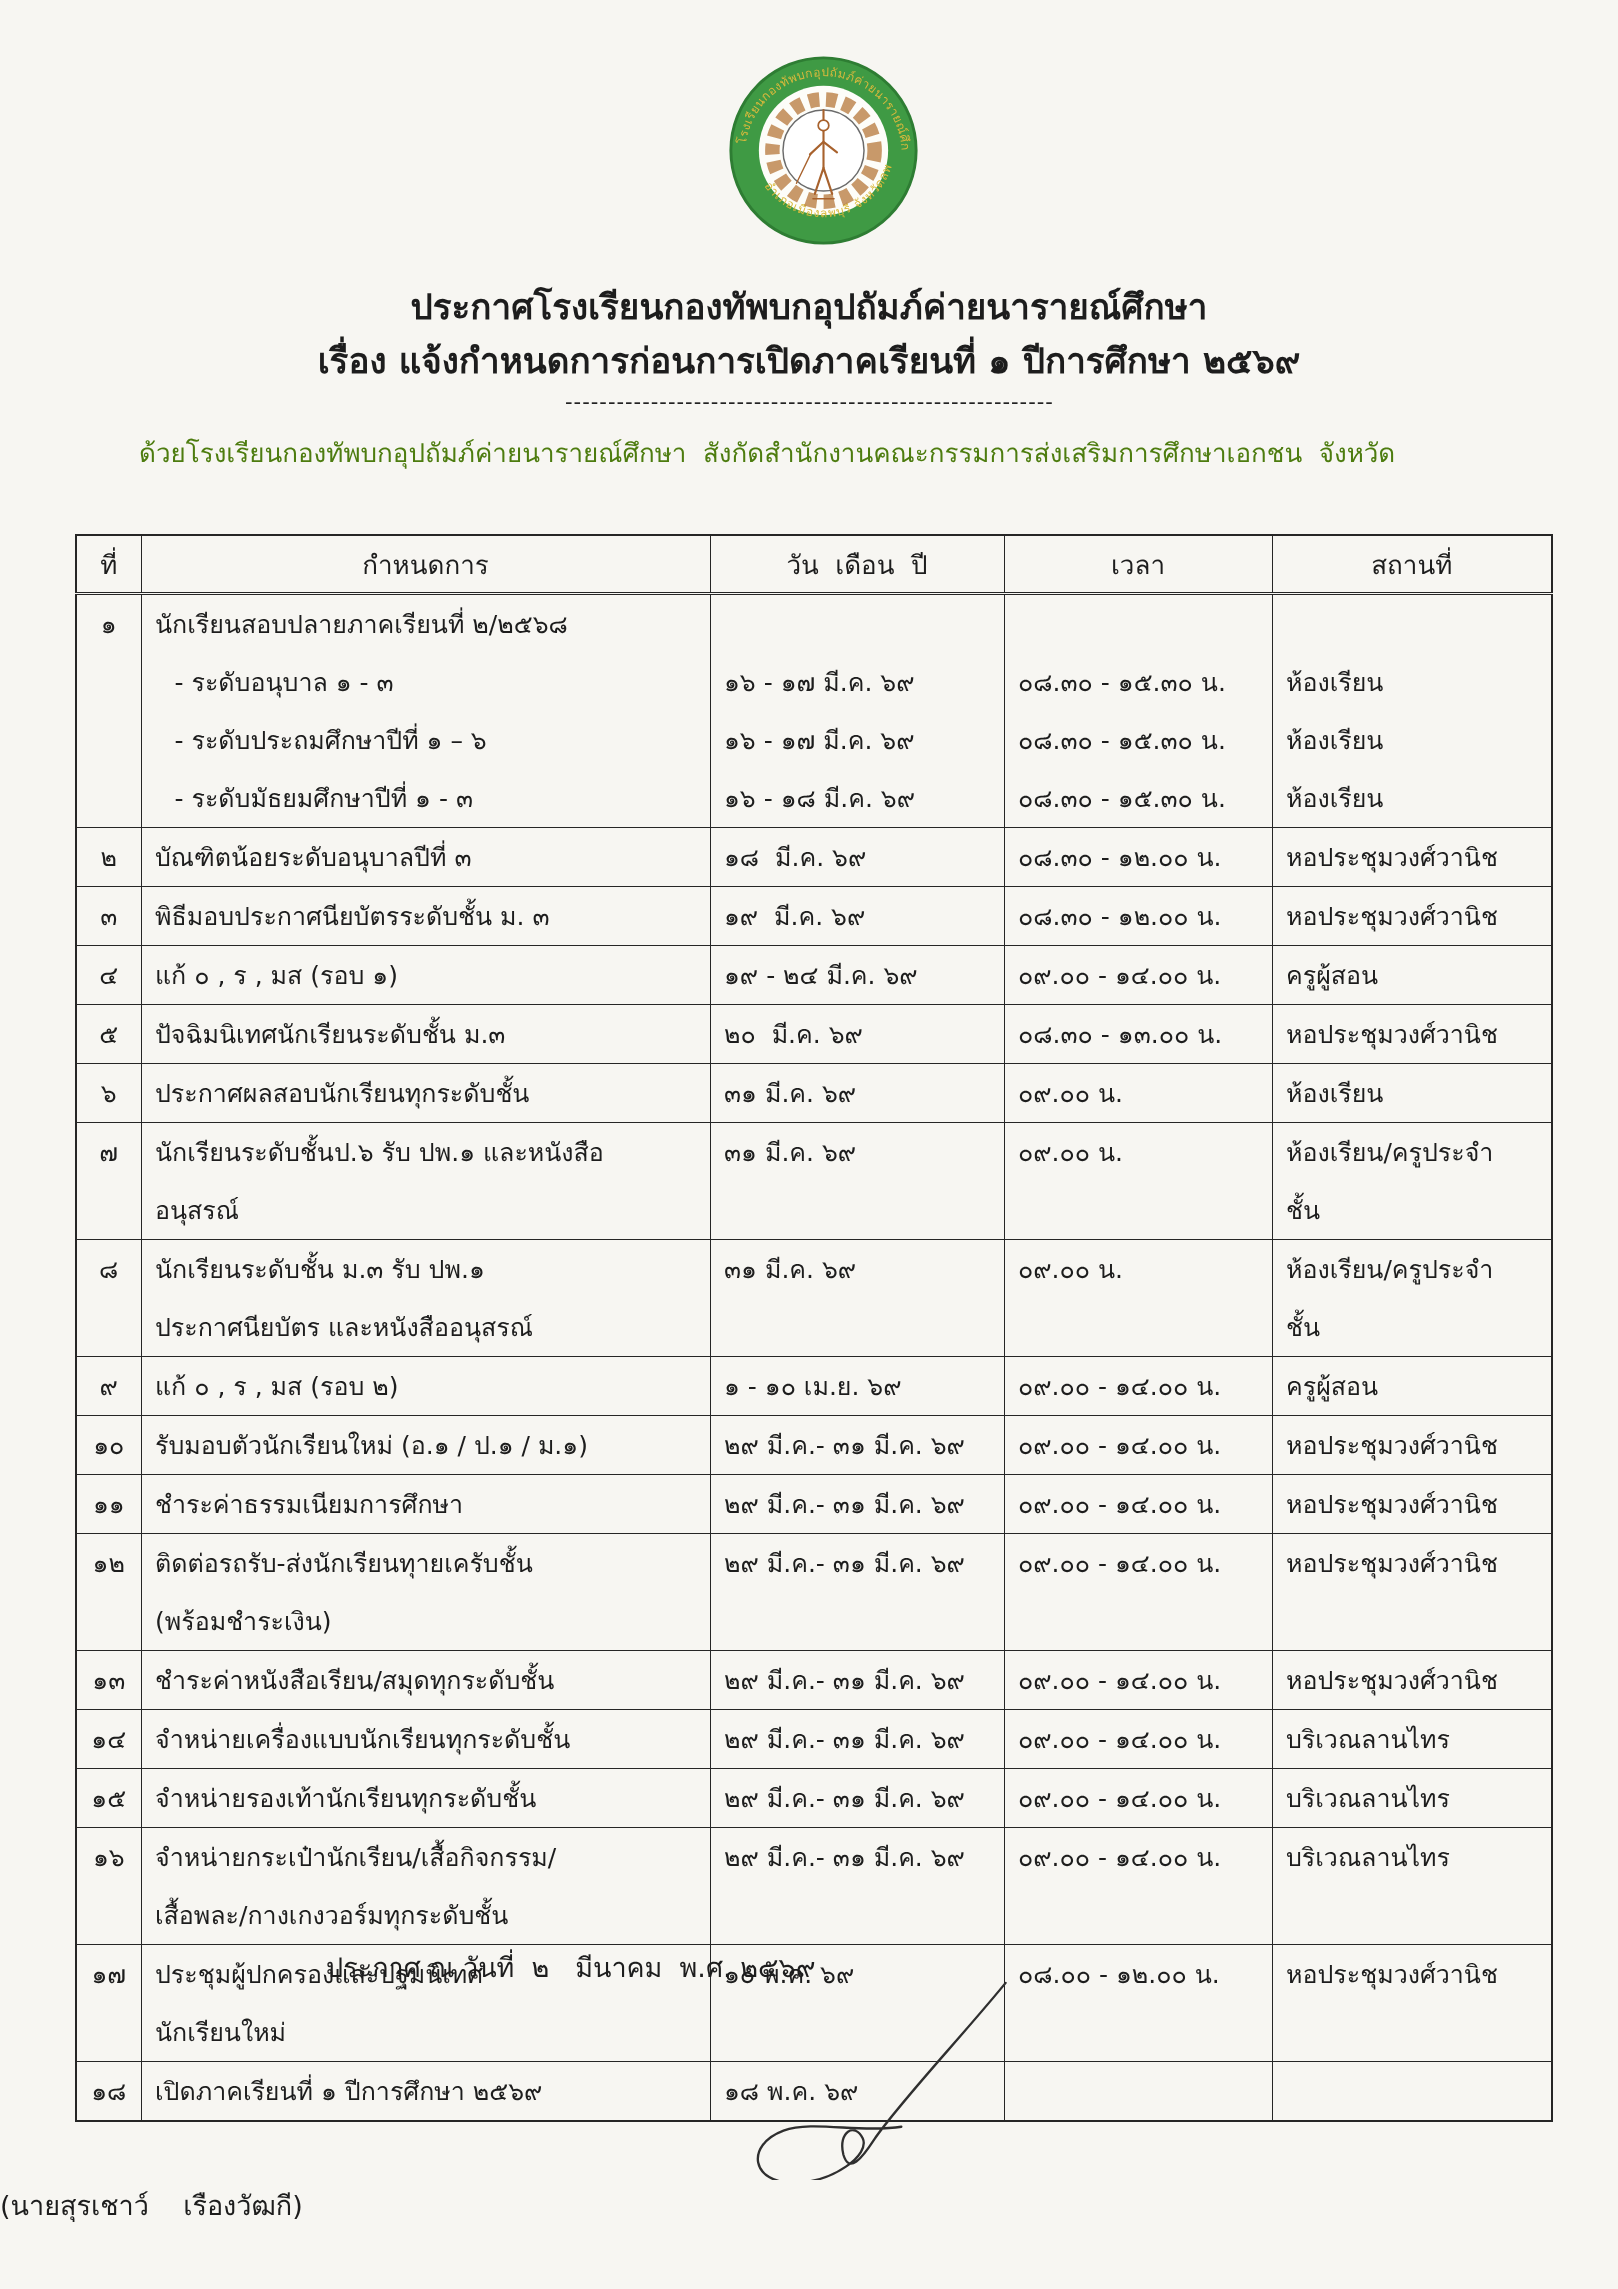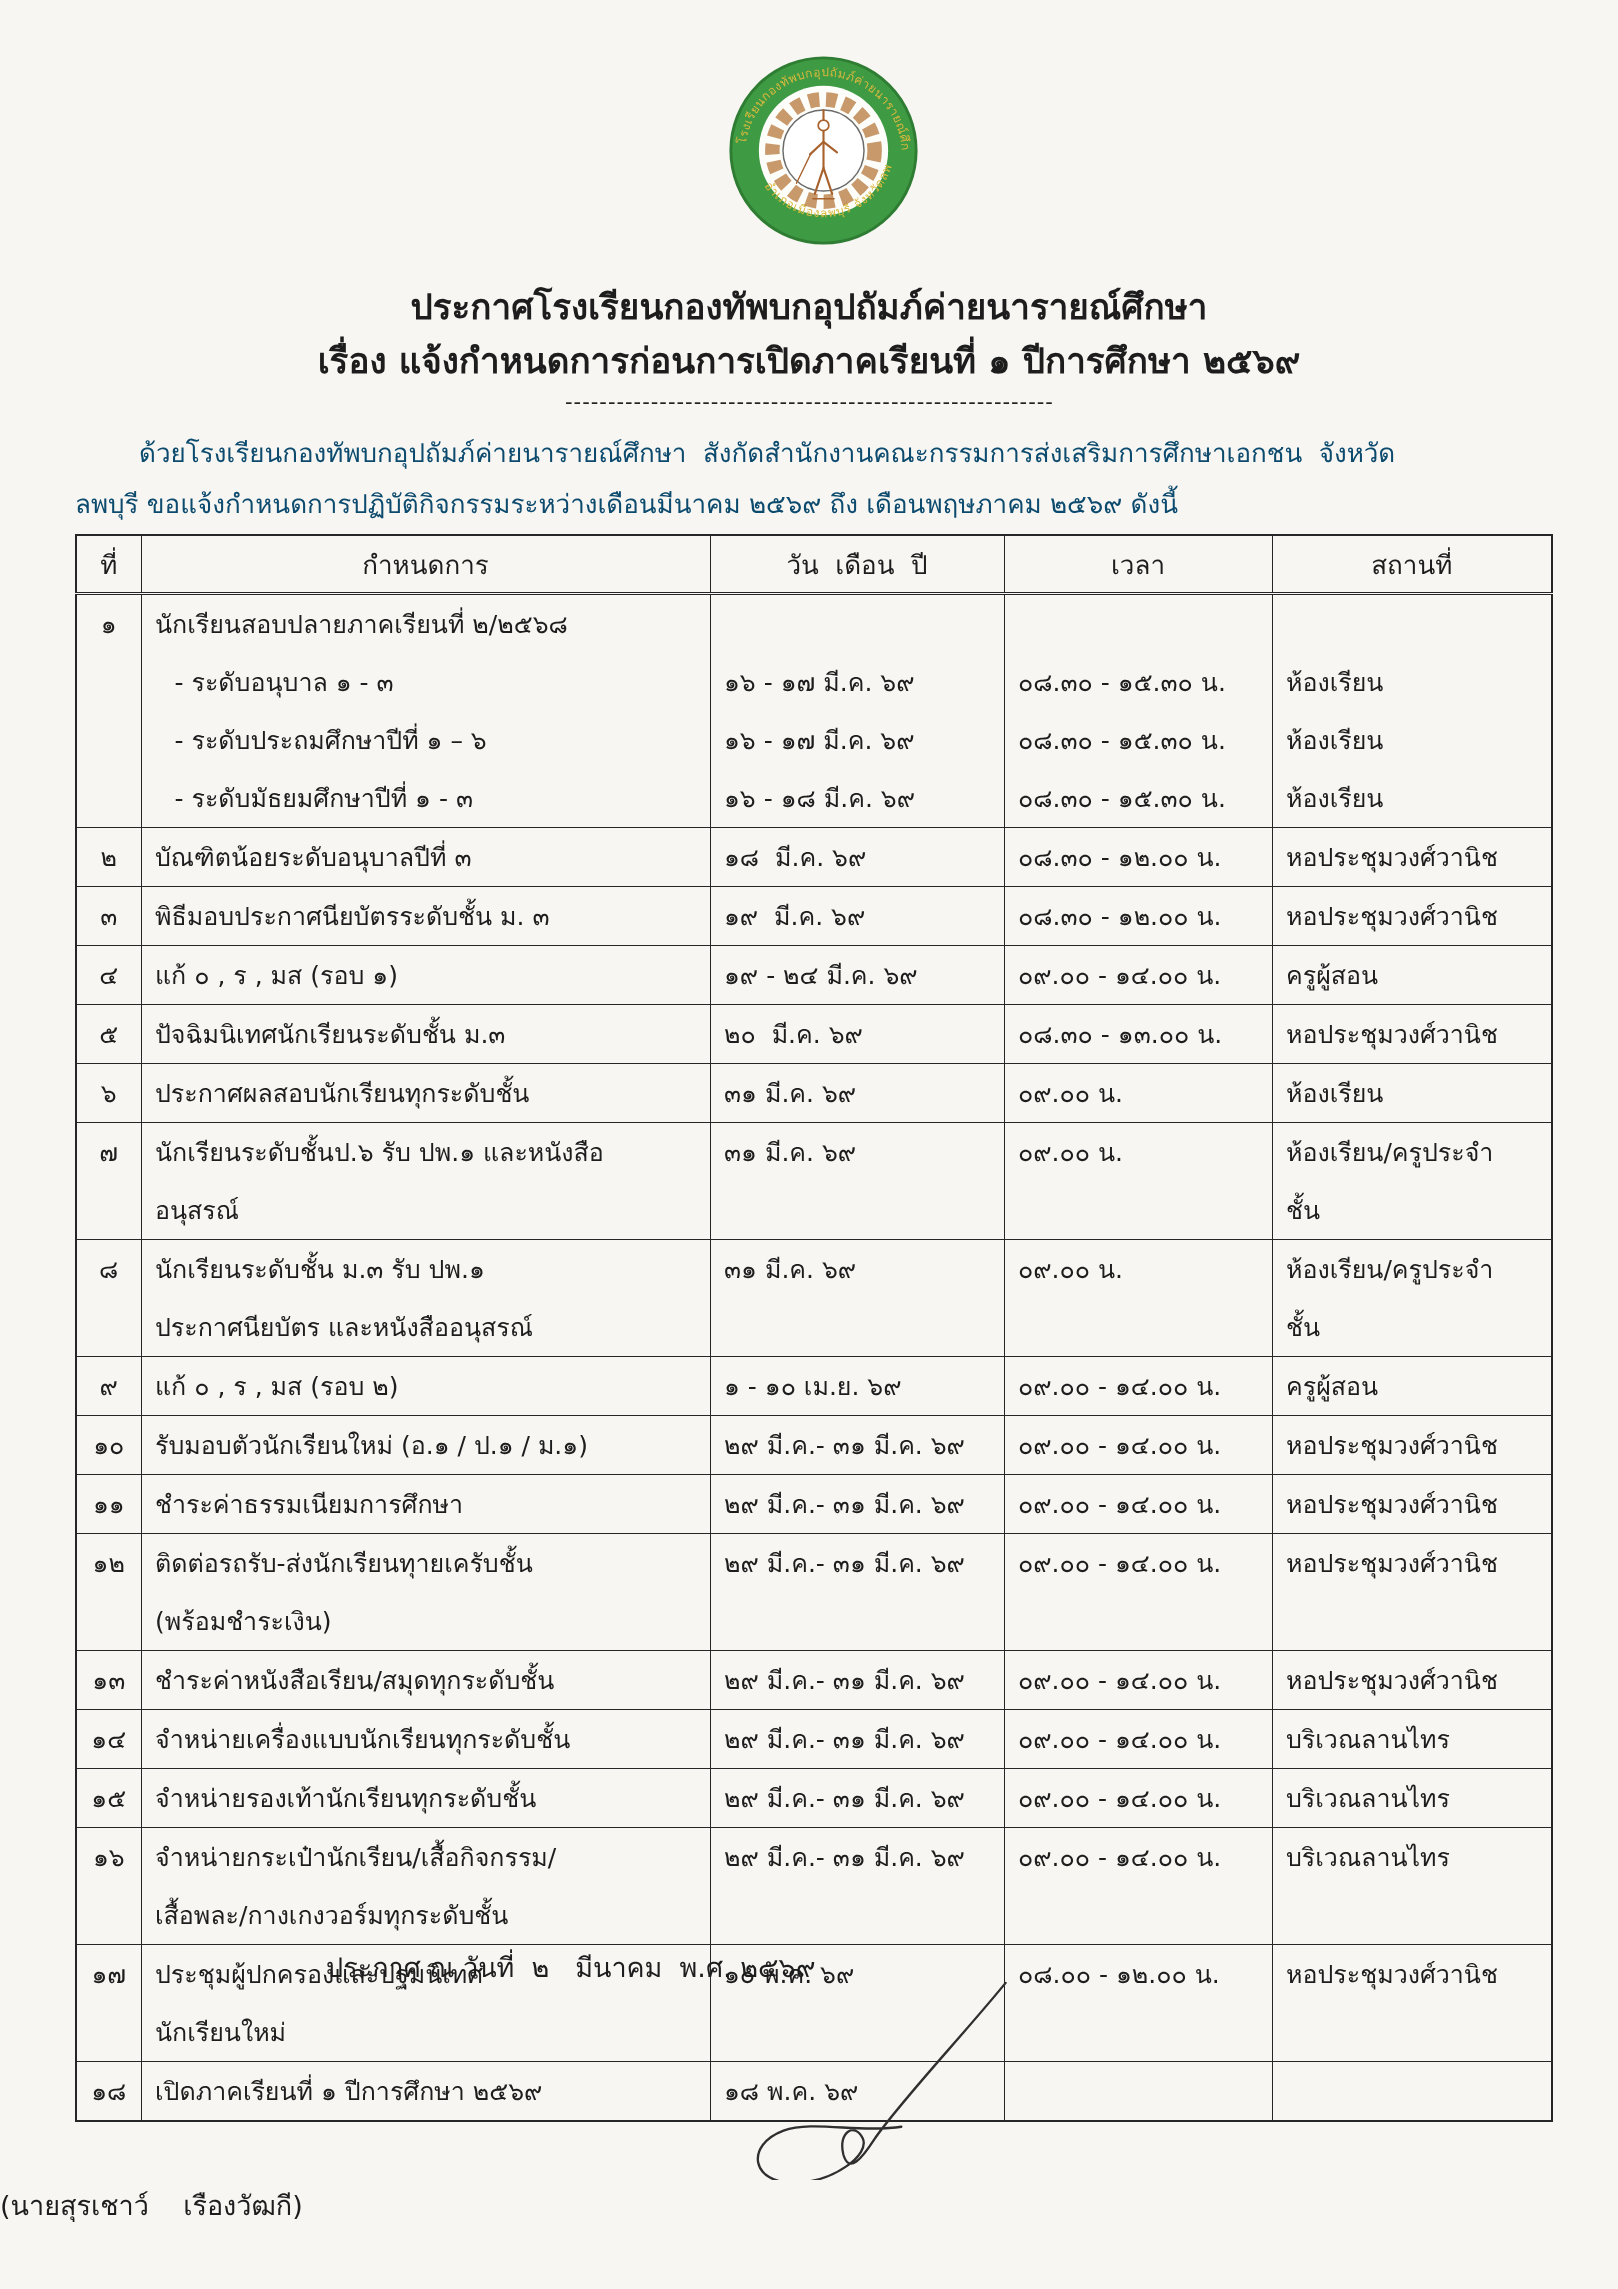--- a/index.html
+++ b/index.html
@@ -14,21 +14,21 @@
   .logo-wrap{position:absolute;left:727px;top:50px;width:193px;height:201px;}
   .title-line{position:absolute;left:0;width:100%;text-align:center;font-weight:bold;font-size:35px;line-height:42px;}
   .title-1{top:286px;}
   .title-2{top:340px;}
   .dash-sep{
     position:absolute;top:390px;left:50%;transform:translateX(-50%);
     width:488px;height:25px;overflow:hidden;
     font-size:21px;letter-spacing:1px;white-space:nowrap;text-align:left;
     color:#222;
   }
-  .intro-line{position:absolute;left:75px;width:1479px;font-size:26px;white-space:pre;color:#0c4a6e;}
+  .intro-line{position:absolute;left:75px;width:1479px;font-size:26px;white-space:pre;color:#4d7c0f;}
   .intro-1{top:432px;text-indent:64px;}
   .intro-2{top:483px;}
   table.sched{
     position:absolute;left:75px;top:534px;width:1475px;
     border-collapse:collapse;table-layout:fixed;
     font-size:25px;color:#1d1d1d;
     border:2.9px solid #262626;
   }
   table.sched col.c1{width:65px;}
   table.sched col.c2{width:569px;}
@@ -84,21 +84,20 @@
         <path d="M89 150 L111 150" stroke-width="1.4"></path>
       </g>
     </svg>
   </div>
 
   <div class="title-line title-1">ประกาศโรงเรียนกองทัพบกอุปถัมภ์ค่ายนารายณ์ศึกษา</div>
   <div class="title-line title-2">เรื่อง แจ้งกำหนดการก่อนการเปิดภาคเรียนที่ ๑ ปีการศึกษา ๒๕๖๙</div>
   <div class="dash-sep">----------------------------------------------------------</div>
 
   <div class="intro-line intro-1">ด้วยโรงเรียนกองทัพบกอุปถัมภ์ค่ายนารายณ์ศึกษา  สังกัดสำนักงานคณะกรรมการส่งเสริมการศึกษาเอกชน  จังหวัด</div>
-  <div class="intro-line intro-2">ลพบุรี ขอแจ้งกำหนดการปฏิบัติกิจกรรมระหว่างเดือนมีนาคม ๒๕๖๙ ถึง เดือนพฤษภาคม ๒๕๖๙ ดังนี้</div>
 
   <table class="sched">
     <colgroup>
       <col class="c1">
         <col class="c2">
         <col class="c3">
         <col class="c4">
         <col class="c5">
     </colgroup>
     <thead>

